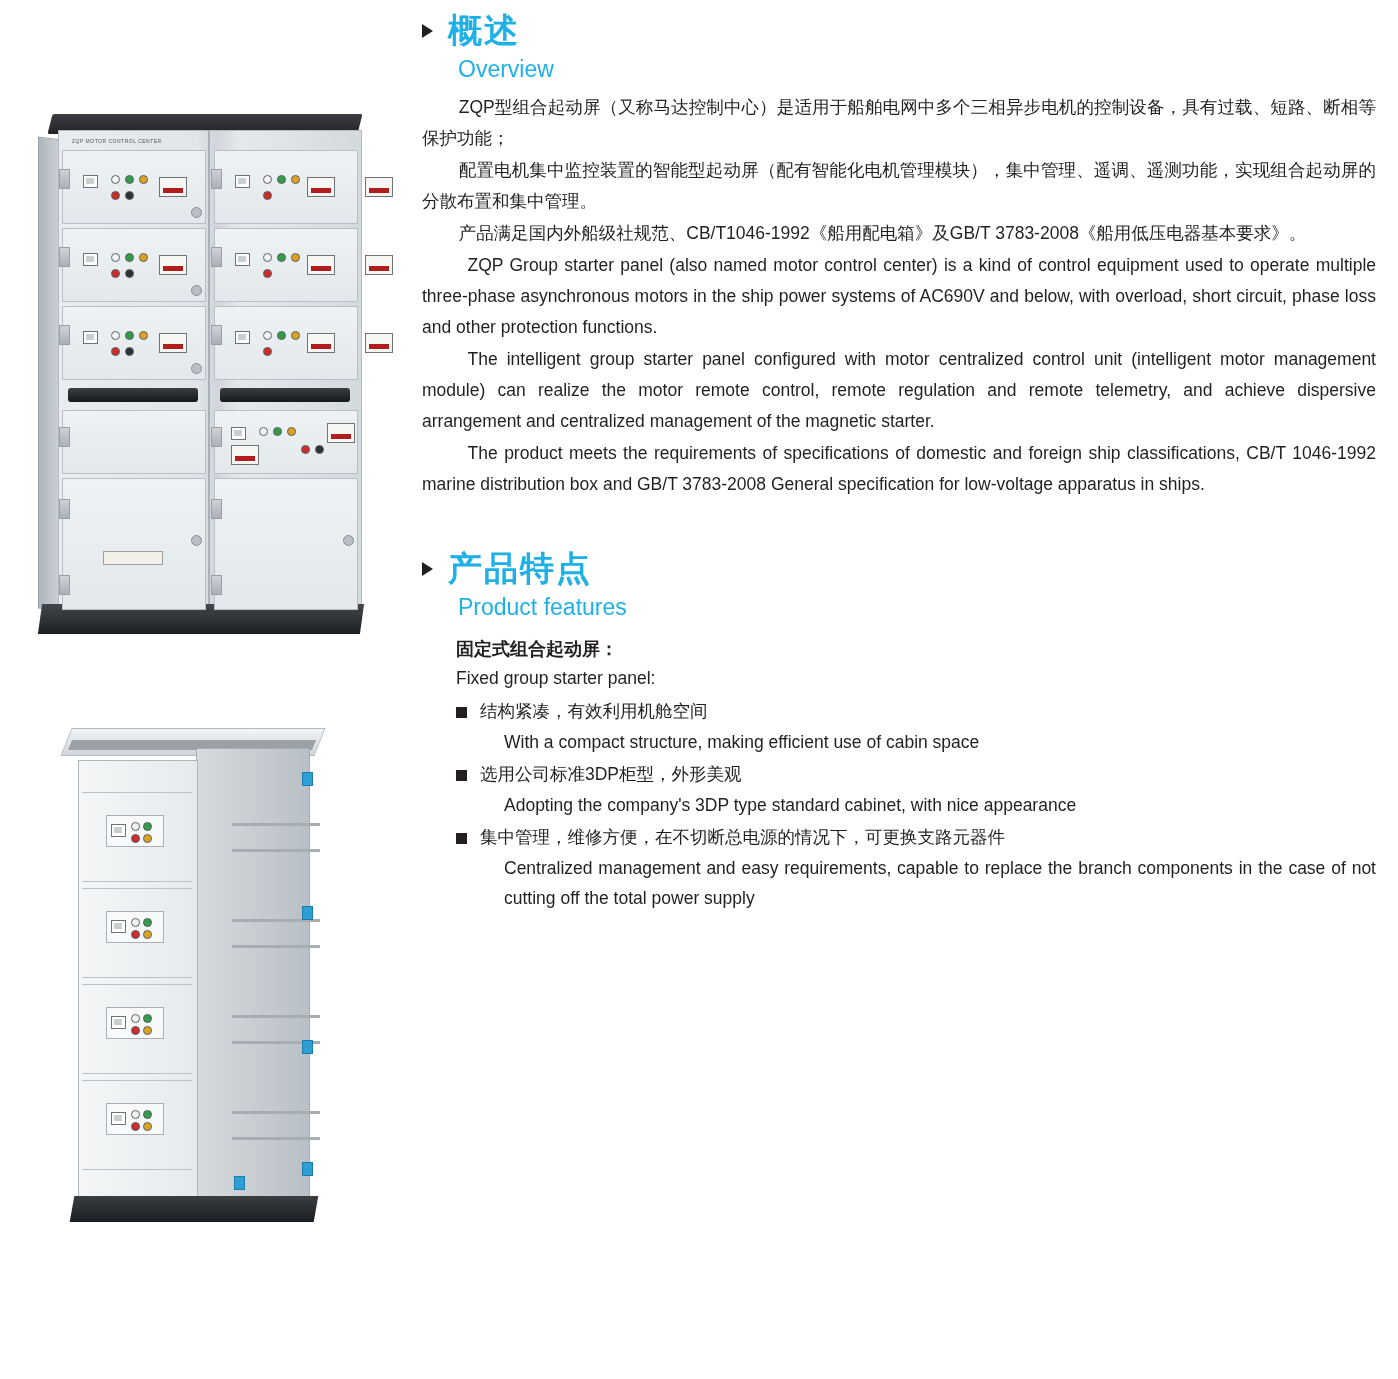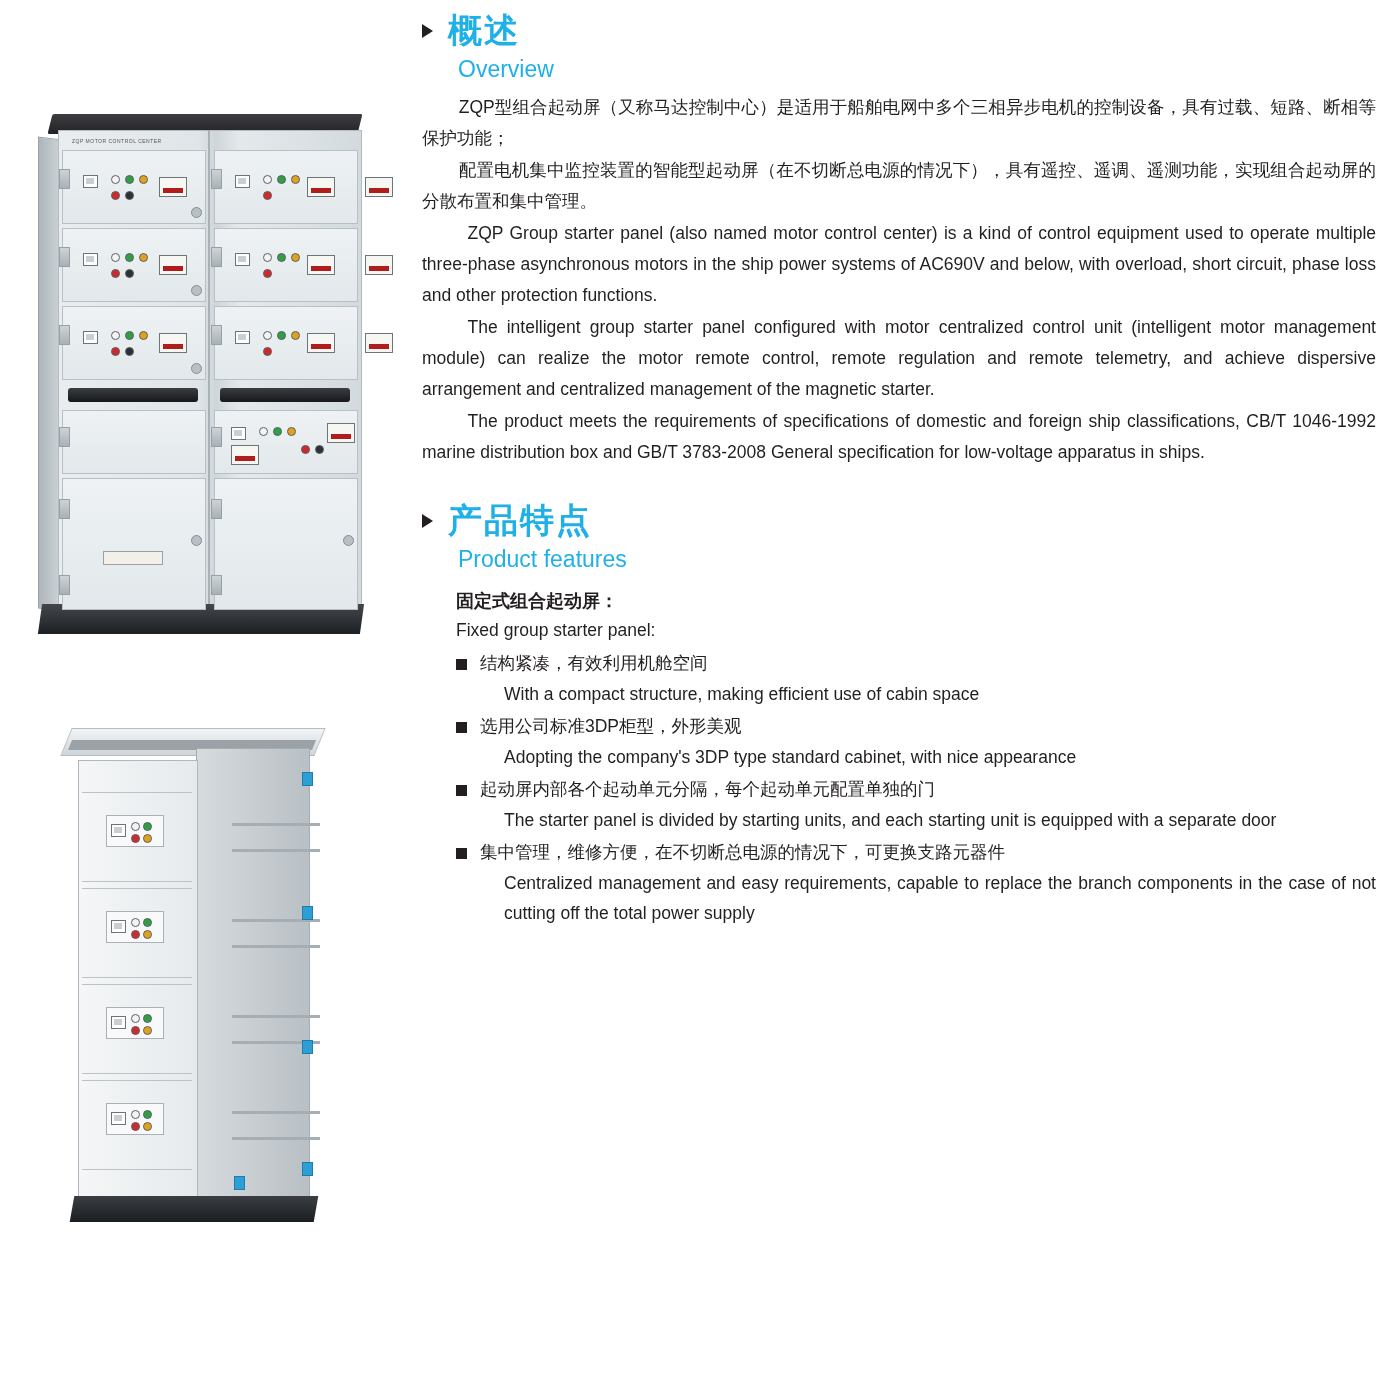--- a/index.html
+++ b/index.html
@@ -437,27 +437,28 @@
   <div class="right-col">
 
     <div class="sec-head">
       <span class="tri"></span>
       <h1 class="sec-cn">概述</h1>
       <div class="sec-en">Overview</div>
     </div>
 
     <div class="body-block">
       <p class="indent">ZQP型组合起动屏（又称马达控制中心）是适用于船舶电网中多个三相异步电机的控制设备，具有过载、短路、断相等保护功能；</p>
-      <p class="indent">配置电机集中监控装置的智能型起动屏（在不切断总电源的情况下），具有遥控、遥调、遥测功能，实现组合起动屏的分散布置和集中管理。</p>
+      <p class="indent">配置电机集中监控装置的智能型起动屏（配有智能化电机管理模块），集中管理、遥调、遥测功能，实现组合起动屏的分散布置和集中管理。</p>
+      <p class="indent">产品满足国内外船级社规范、CB/T1046-1992《船用配电箱》及GB/T 3783-2008《船用低压电器基本要求》。</p>
       <p class="indent-en">ZQP Group starter panel (also named motor control center) is a kind of control equipment used to operate multiple three-phase asynchronous motors in the ship power systems of AC690V and below, with overload, short circuit, phase loss and other protection functions.</p>
       <p class="indent-en">The intelligent group starter panel configured with motor centralized control unit (intelligent motor management module) can realize the motor remote control, remote regulation and remote telemetry, and achieve dispersive arrangement and centralized management of the magnetic starter.</p>
       <p class="indent-en">The product meets the requirements of specifications of domestic and foreign ship classifications, CB/T 1046-1992 marine distribution box and GB/T 3783-2008 General specification for low-voltage apparatus in ships.</p>
     </div>
 
-    <div class="sec-head" style="margin-top:30px;">
+    <div class="sec-head" style="margin-top:46px;">
       <span class="tri"></span>
       <h1 class="sec-cn">产品特点</h1>
       <div class="sec-en">Product features</div>
     </div>
 
     <div class="sub-title-cn">固定式组合起动屏：</div>
     <div class="sub-title-en">Fixed group starter panel:</div>
 
     <ul class="feat">
       <li>
@@ -465,23 +466,18 @@
         <div class="feat-cn">结构紧凑，有效利用机舱空间</div>
         <div class="feat-en">With a compact structure, making efficient use of cabin space</div>
       </li>
       <li>
         <span class="bullet"></span>
         <div class="feat-cn">选用公司标准3DP柜型，外形美观</div>
         <div class="feat-en">Adopting the company's 3DP type standard cabinet, with nice appearance</div>
       </li>
       <li>
         <span class="bullet"></span>
-        <div class="feat-cn">起动屏内部各个起动单元分隔，每个起动单元配置单独的门</div>
-        <div class="feat-en">The starter panel is divided by starting units, and each starting unit is equipped with a separate door</div>
-      </li>
-      <li>
-        <span class="bullet"></span>
         <div class="feat-cn">集中管理，维修方便，在不切断总电源的情况下，可更换支路元器件</div>
         <div class="feat-en">Centralized management and easy requirements, capable to replace the branch components in the case of not cutting off the total power supply</div>
       </li>
     </ul>
   </div>
 </div>
 
 </body></html>

